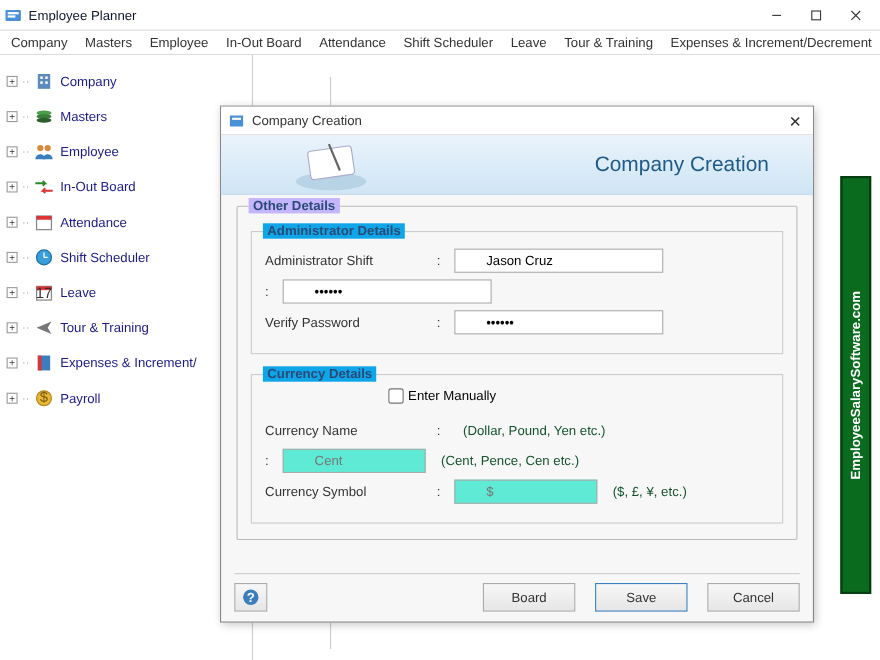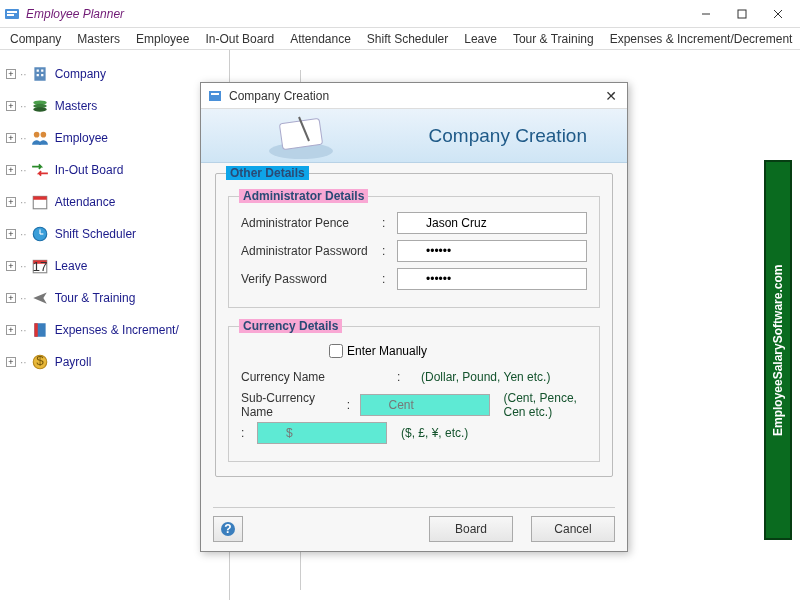--- a/index.html
+++ b/index.html
@@ -1,62 +1,62 @@
 <!DOCTYPE html>
 <html><head>
 <meta charset="utf-8">
 <style>
 * { box-sizing: border-box; margin: 0; padding: 0; font-family: "Segoe UI", Tahoma, sans-serif; font-size: 12px; }
 body { background: #fff; width: 800px; height: 600px; overflow: hidden; position: relative; }
 
 .titlebar { height: 28px; display: flex; align-items: center; padding: 0 4px; border-bottom: 1px solid #ddd; }
 .titlebar .app-icon { width: 16px; height: 16px; margin-right: 6px; }
-.titlebar .title { flex: 1; color: #701a75; font-style: italic; }
+.titlebar .title { flex: 1; color: #0f172a; }
 .titlebar .win-btn { width: 36px; height: 24px; display: flex; align-items: center; justify-content: center; color: #333; }
 
 .menubar { height: 22px; display: flex; align-items: center; padding: 0 4px; border-bottom: 1px solid #ddd; gap: 4px; }
 .menubar .menu-item { padding: 2px 6px; color: #333; white-space: nowrap; }
 
 .content { display: flex; height: calc(600px - 50px); position: relative; }
 .sidebar { width: 230px; border-right: 1px solid #ccc; padding: 8px 4px; background: #fff; }
 .tree-item { display: flex; align-items: center; height: 32px; gap: 6px; padding-left: 2px; color: #1a1a8a; }
 .tree-item .expander { width: 10px; height: 10px; border: 1px solid #999; display: flex; align-items: center; justify-content: center; font-size: 9px; line-height: 1; color: #333; background: #fff; }
 .tree-item .dots { color: #999; font-size: 10px; margin: 0 -2px; }
 .tree-item .icon-box { width: 18px; height: 18px; display: flex; align-items: center; justify-content: center; }
 .main { flex: 1; position: relative; background: #fff; }
 .divider-v { position: absolute; left: 300px; top: 70px; bottom: 10px; width: 1px; background: #ccc; }
 
 .brand-strip { position: absolute; right: 8px; top: 160px; width: 28px; height: 380px; background: #0a6b1f; color: #fff; display: flex; align-items: center; justify-content: center; writing-mode: vertical-rl; transform: rotate(180deg); font-size: 15px; font-weight: bold; border: 2px solid #063d12; }
 
-.dialog { position: absolute; left: 200px; top: 82px; width: 428px; height: 470px; background: #f7f7f7; border: 1px solid #888; box-shadow: 2px 2px 8px rgba(0,0,0,0.25); }
+.dialog { position: absolute; left: 200px; top: 96px; width: 540px; height: 470px; background: #f7f7f7; border: 1px solid #888; box-shadow: 2px 2px 8px rgba(0,0,0,0.25); }
 .dialog .dlg-titlebar { height: 26px; display: flex; align-items: center; padding: 0 6px; background: #fff; border-bottom: 1px solid #ddd; }
 .dialog .dlg-icon { width: 16px; height: 16px; margin-right: 6px; }
 .dialog .dlg-title { flex: 1; color: #333; }
 .dialog .dlg-close { width: 20px; text-align: center; color: #333; font-size: 14px; }
 .dialog .banner { height: 54px; background: linear-gradient(#eaf3fb, #cfe5f5); border-bottom: 1px solid #b8d2e6; display: flex; align-items: center; justify-content: flex-end; padding-right: 40px; position: relative; }
 .dialog .banner .banner-art { position: absolute; left: 60px; top: 2px; width: 80px; height: 50px; }
 .dialog .banner-title { font-size: 19px; color: #1f5a88; }
 
 .dlg-body { padding: 6px 14px 10px 14px; }
 .fieldset { border: 1px solid #bbb; border-radius: 2px; padding: 10px 12px 14px 12px; margin-top: 4px; position: relative; }
-.fieldset .legend { position: absolute; top: -8px; left: 10px; background: #0ea5e9; padding: 0 4px; color: #2a4a75; font-weight: bold; }
+.fieldset .legend { position: absolute; top: -8px; left: 10px; background: #c4b5fd; padding: 0 4px; color: #2a4a75; font-weight: bold; }
 .inner-fieldset { border: 1px solid #ccc; padding: 12px 12px 14px 12px; margin-top: 12px; position: relative; }
-.inner-fieldset .legend { background: #f9a8d4; color: #2a4a75; font-weight: bold; }
+.inner-fieldset .legend { background: #0ea5e9; color: #2a4a75; font-weight: bold; }
 
 .form-row { display: flex; align-items: center; height: 28px; gap: 6px; }
 .form-row .lbl { width: 150px; color: #333; }
 .form-row .colon { width: 10px; color: #333; }
 .form-row input.txt, .form-row select { height: 22px; border: 1px solid #aaa; padding: 2px 6px; background: #fff; }
 .form-row input.txt { width: 190px; padding-left: 28px; }
 .form-row select { width: 130px; }
 .form-row input.txt.sm { width: 130px; }
 .form-row .hint { color: #14532d; margin-left: 8px; }
 .form-row input[disabled] { background: #5eead4; color: #777; }
 
-.checkbox-row { display: flex; align-items: center; gap: 4px; margin-left: 88px; height: 24px; }
+.checkbox-row { display: flex; gap: 4px; margin-left: 112px; height: 24px; }
 .checkbox-row input { width: 14px; height: 14px; }
 
 .dlg-footer { position: absolute; bottom: 10px; left: 12px; right: 12px; height: 34px; display: flex; align-items: center; gap: 18px; border-top: 1px solid #ccc; padding-top: 8px; }
 .dlg-footer .spacer { flex: 1; }
 .dlg-footer .btn { width: 84px; height: 26px; border: 1px solid #aaa; background: linear-gradient(#f7f7f7,#e6e6e6); color: #333; display: flex; align-items: center; justify-content: center; }
 .dlg-footer .btn.disabled { color: #aaa; }
 .dlg-footer .btn.primary { border: 1.5px solid #3b7fbf; }
 .help-btn { width: 30px; height: 26px; border: 1px solid #aaa; background: linear-gradient(#f7f7f7,#e6e6e6); display: flex; align-items: center; justify-content: center; }
 .help-btn svg { width: 16px; height: 16px; }
 </style>
@@ -251,26 +251,25 @@
     <span class="banner-title">Company Creation</span>
   </div>
 
   <div class="dlg-body">
     <div class="fieldset">
       <span class="legend">Other Details</span>
 
       <div class="inner-fieldset">
         <span class="legend">Administrator Details</span>
         <div class="form-row">
-          <span class="lbl">Administrator Pence</span>
+          <span class="lbl">Administrator Shift</span>
             <span class="colon">:</span>
           <input class="txt" value="Jason Cruz" style="">
         </div>
         <div class="form-row">
-          <span class="lbl">Administrator Password</span>
             <span class="colon">:</span>
           <input class="txt" value="••••••" style="">
         </div>
         <div class="form-row">
           <span class="lbl">Verify Password</span>
             <span class="colon">:</span>
           <input class="txt" value="••••••" style="">
         </div>
       </div>
 
@@ -279,38 +278,39 @@
         <div class="checkbox-row">
           <input type="checkbox" style="">
           <span>Enter Manually</span>
         </div>
         <div class="form-row">
           <span class="lbl">Currency Name</span>
             <span class="colon">:</span>
           <span class="hint">(Dollar, Pound, Yen etc.)</span>
         </div>
         <div class="form-row">
-          <span class="lbl">Sub-Currency Name</span>
             <span class="colon">:</span>
           <input class="txt sm" disabled="" value="Cent" style="">
           <span class="hint">(Cent, Pence, Cen etc.)</span>
         </div>
         <div class="form-row">
+          <span class="lbl">Currency Symbol</span>
             <span class="colon">:</span>
           <input class="txt sm" disabled="" value="$" style="">
           <span class="hint">($, £, ¥, etc.)</span>
         </div>
       </div>
     </div>
   </div>
 
   <div class="dlg-footer">
     <div class="help-btn">
         <svg viewBox="0 0 16 16">
           <circle cx="8" cy="8" r="7" fill="#3a7ebd"></circle>
           <text x="8" y="12" font-size="10" text-anchor="middle" fill="#fff" font-weight="bold">?</text>
         </svg>
       </div>
     <div class="spacer"></div>
     <div class="btn">Board</div>
+    <div class="btn primary">Save</div>
     <div class="btn">Cancel</div>
   </div>
 </div>
 
 </body></html>

